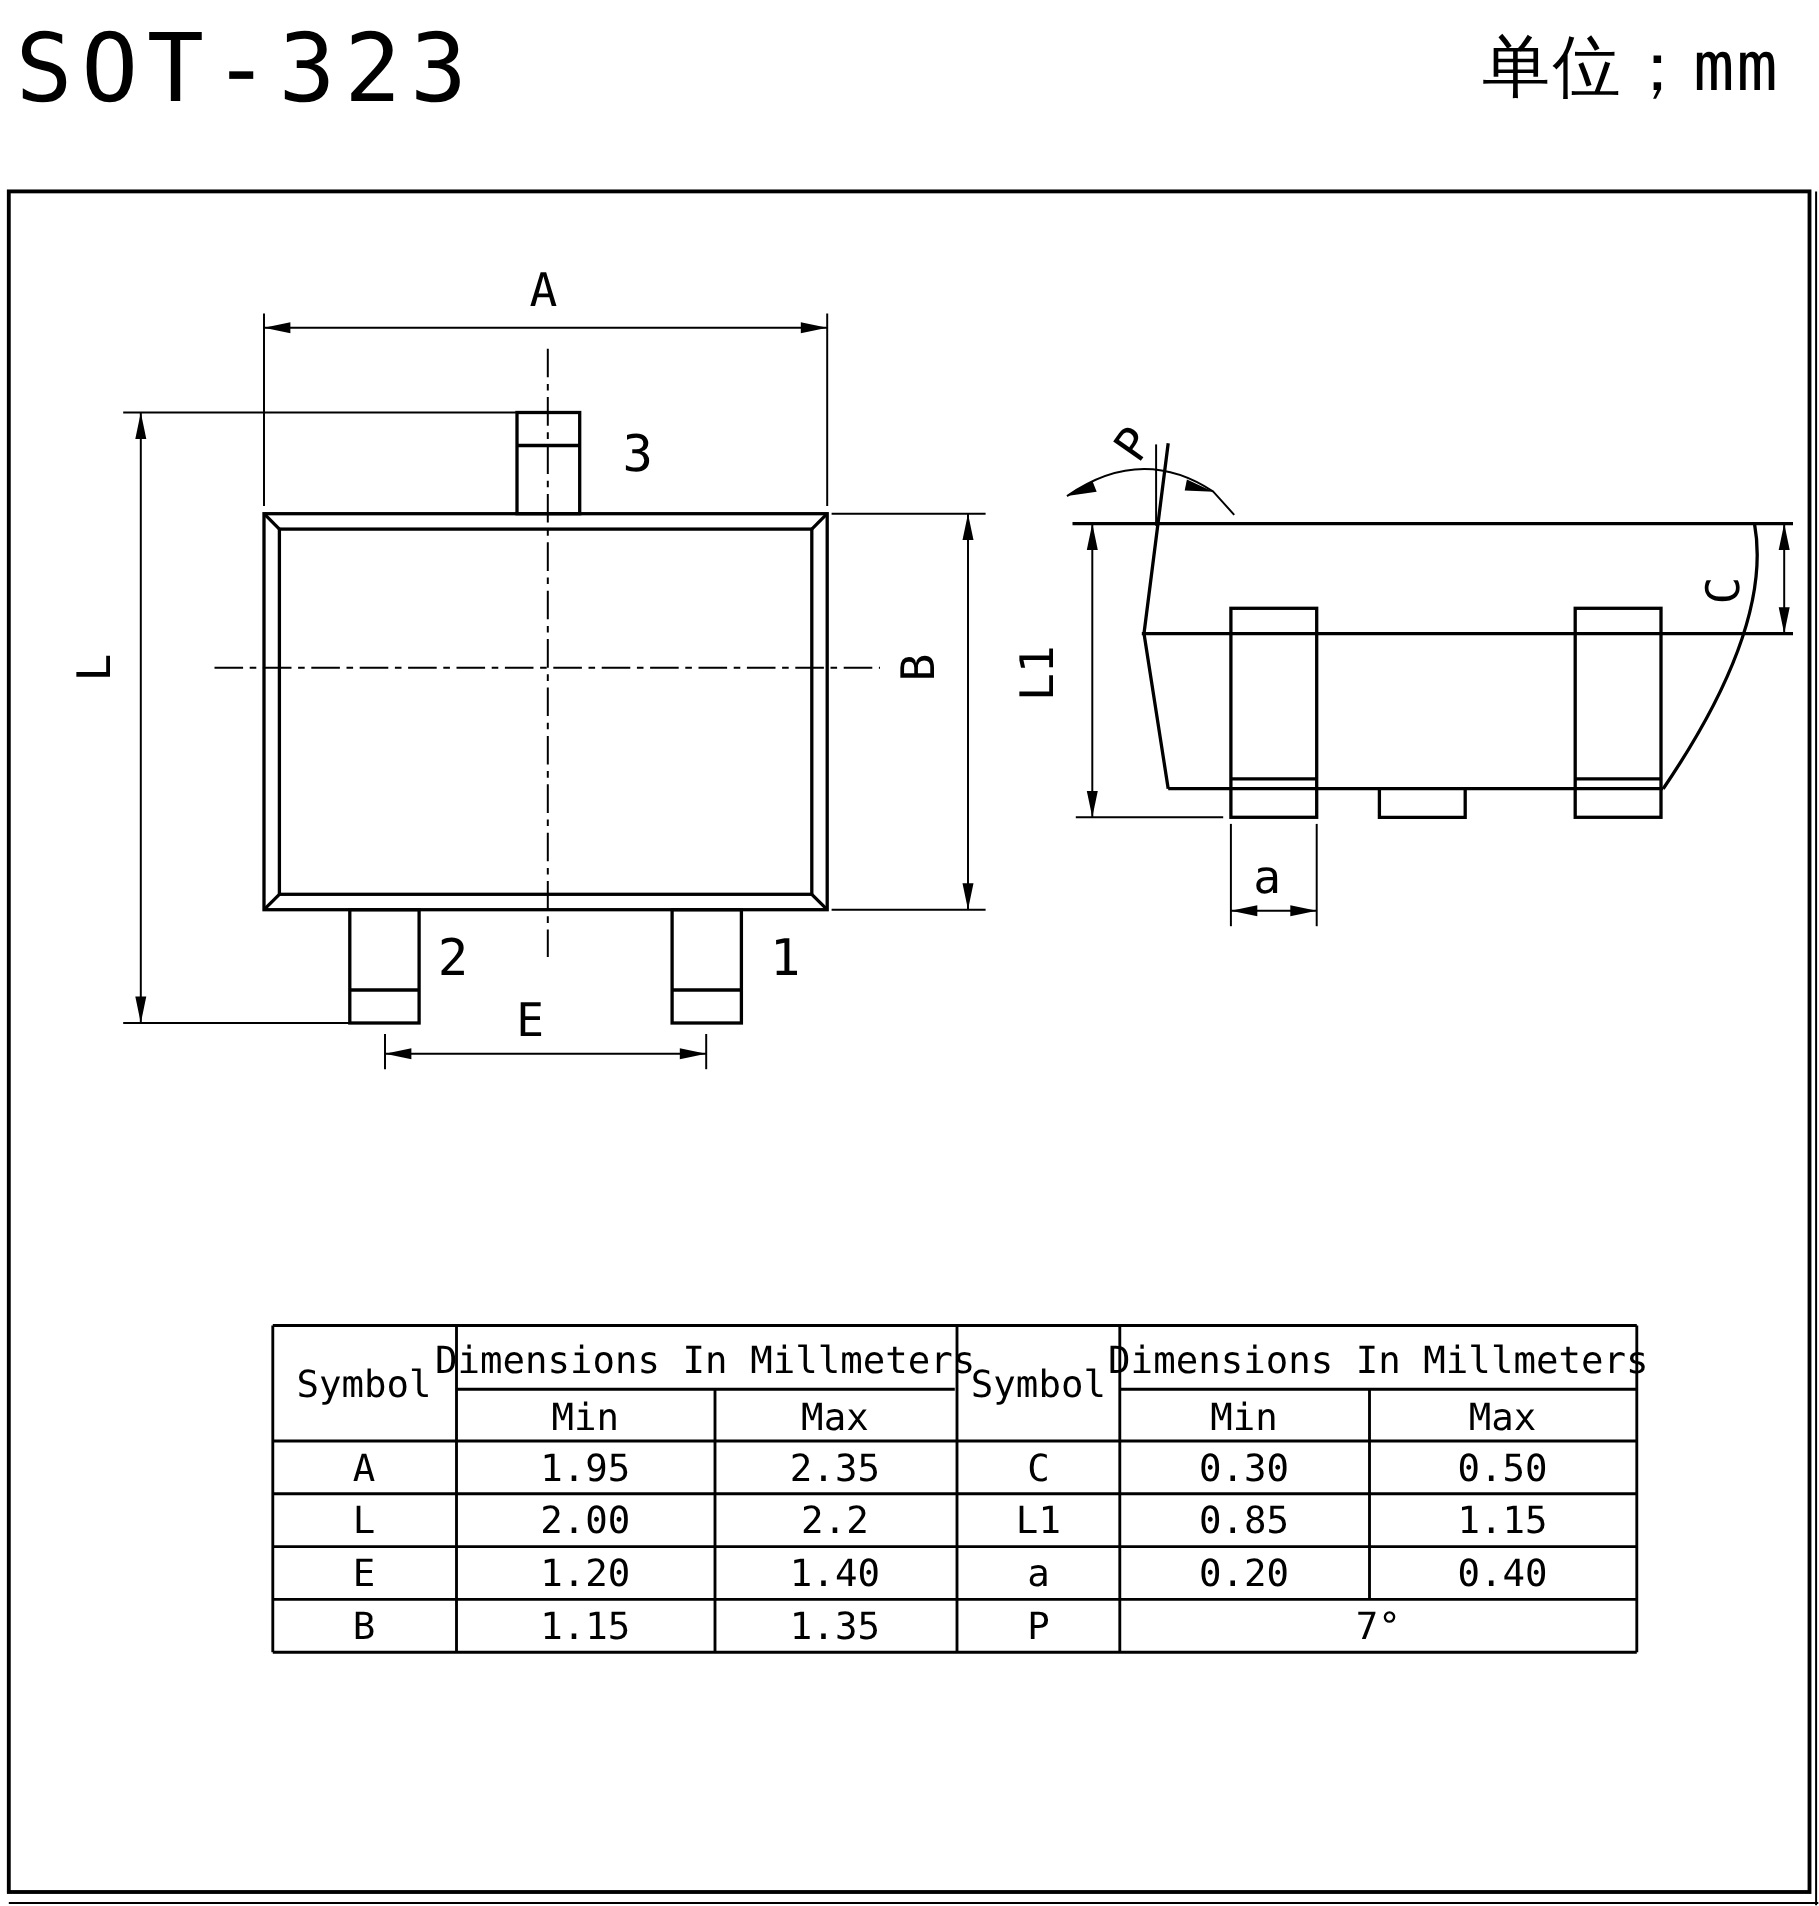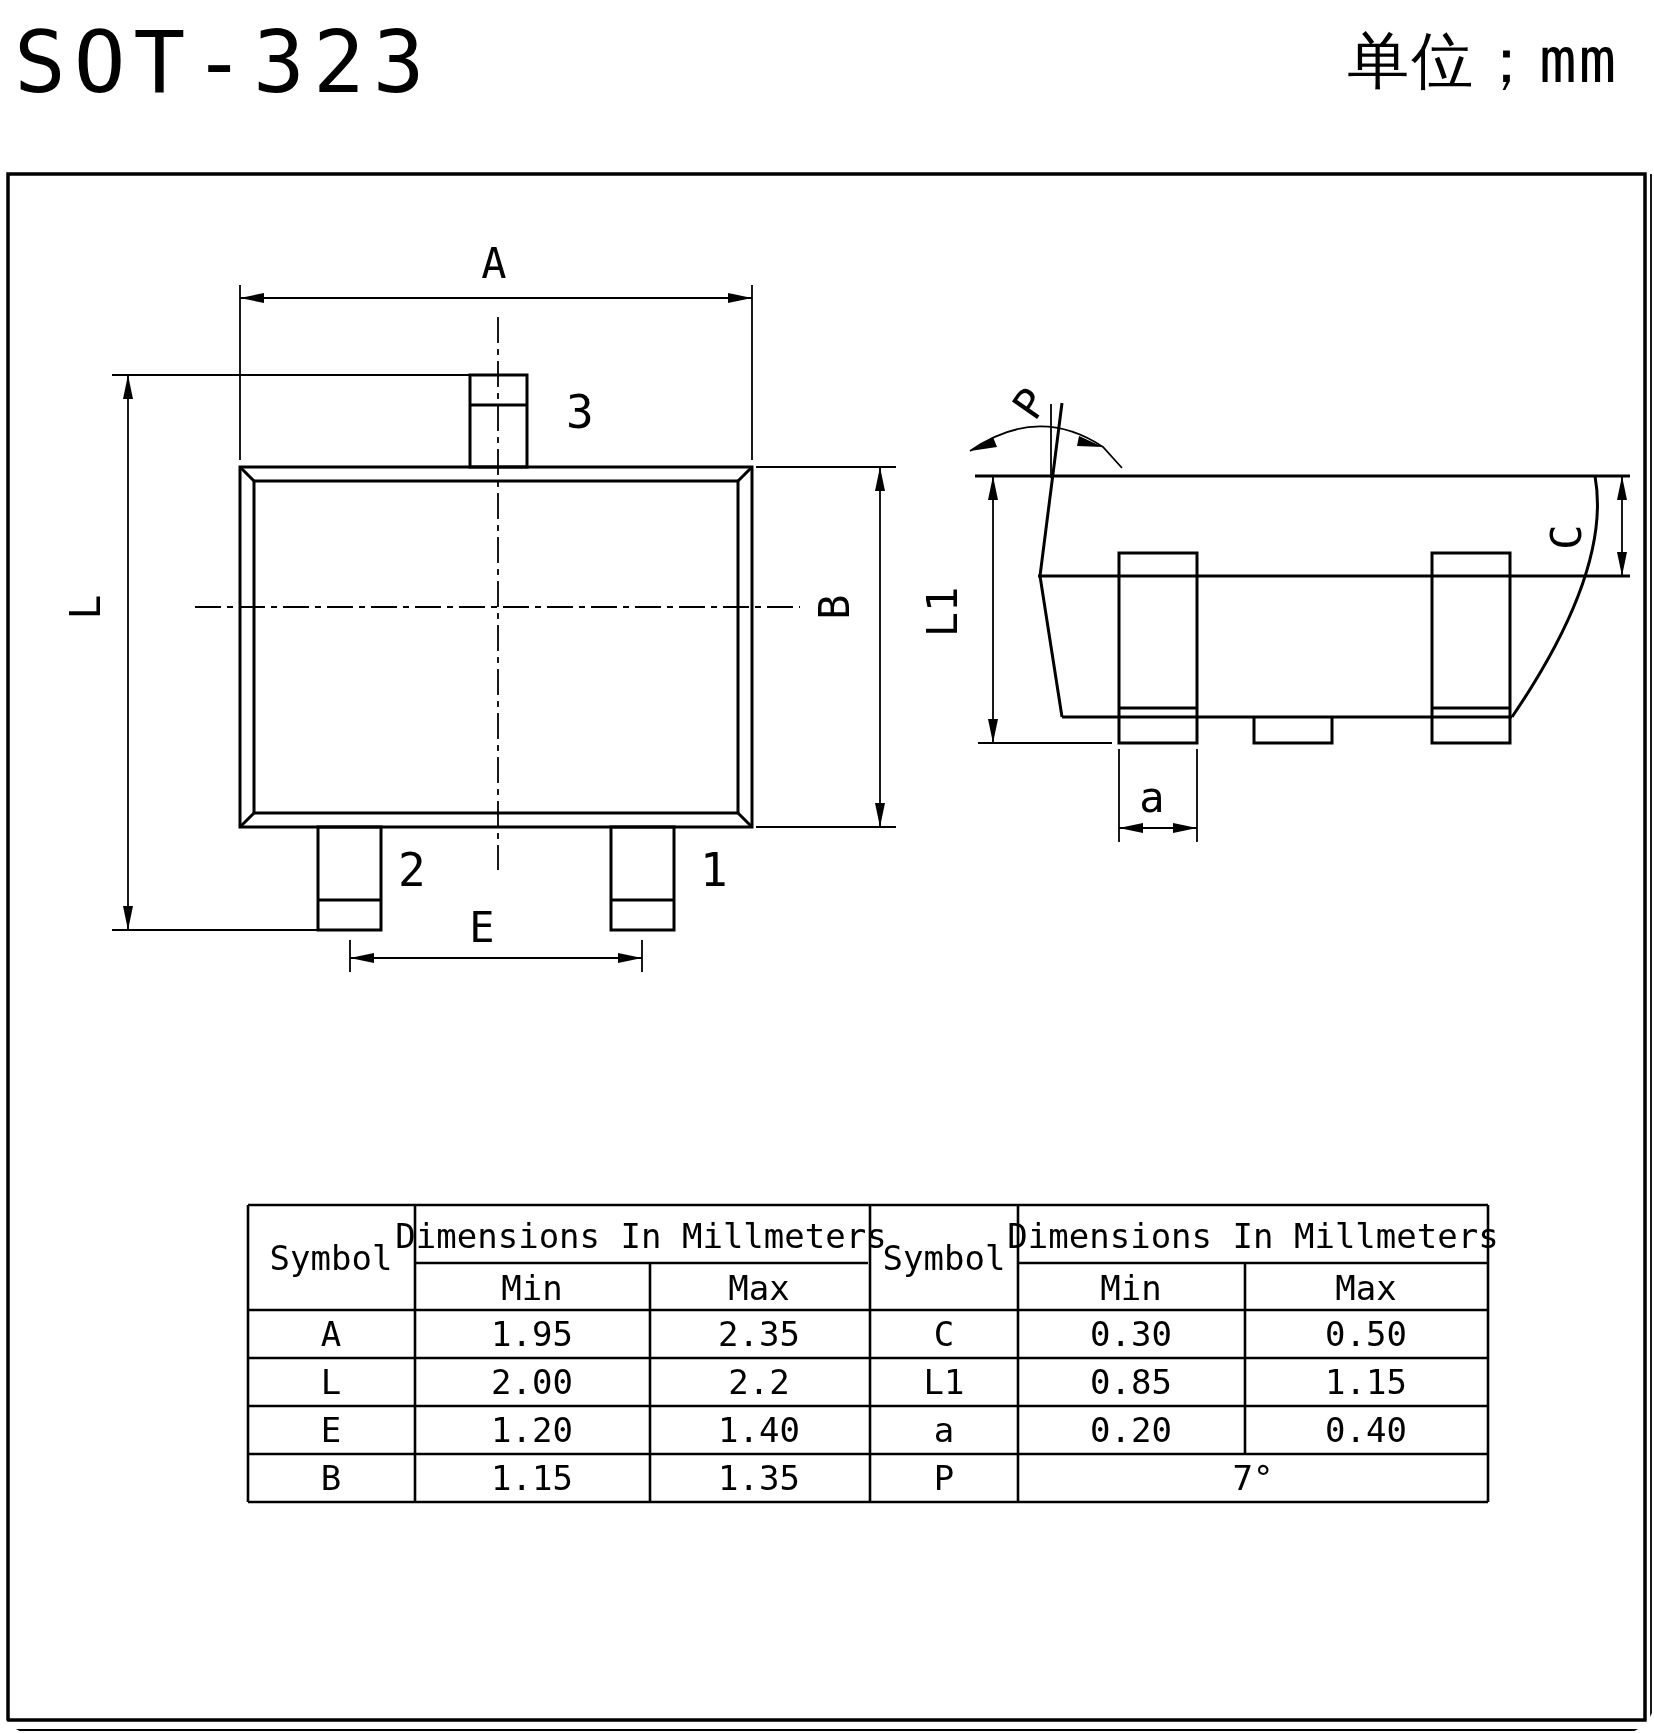--- a/index.html
+++ b/index.html
@@ -1,17 +1,17 @@
 <!DOCTYPE html>
 <html><head>
 <meta charset="utf-8">
 <style>
   html,body{margin:0;padding:0;background:#ffffff;}
   .sheet{position:relative;width:1654px;height:1733px;background:#ffffff;overflow:hidden;
-         font-family:"DejaVu Sans Mono",monospace;border-radius:31px;}
+         font-family:"DejaVu Sans Mono",monospace;}
   svg{position:absolute;left:0;top:0;}
   text{fill:#000;font-family:"DejaVu Sans Mono",monospace;}
   .t-title{font-size:86px;letter-spacing:8px;}
   .t-unit{font-size:62px;letter-spacing:2px;}
   .t-dim{font-size:42px;}
   .t-pin{font-size:46px;}
   .t-tbl{font-size:34px;}
   .ln{stroke:#000;stroke-width:3;fill:none;}
   .ln-thin{stroke:#000;stroke-width:1.8;fill:none;}
   .ln-frame{stroke:#000;stroke-width:3.5;fill:none;}

